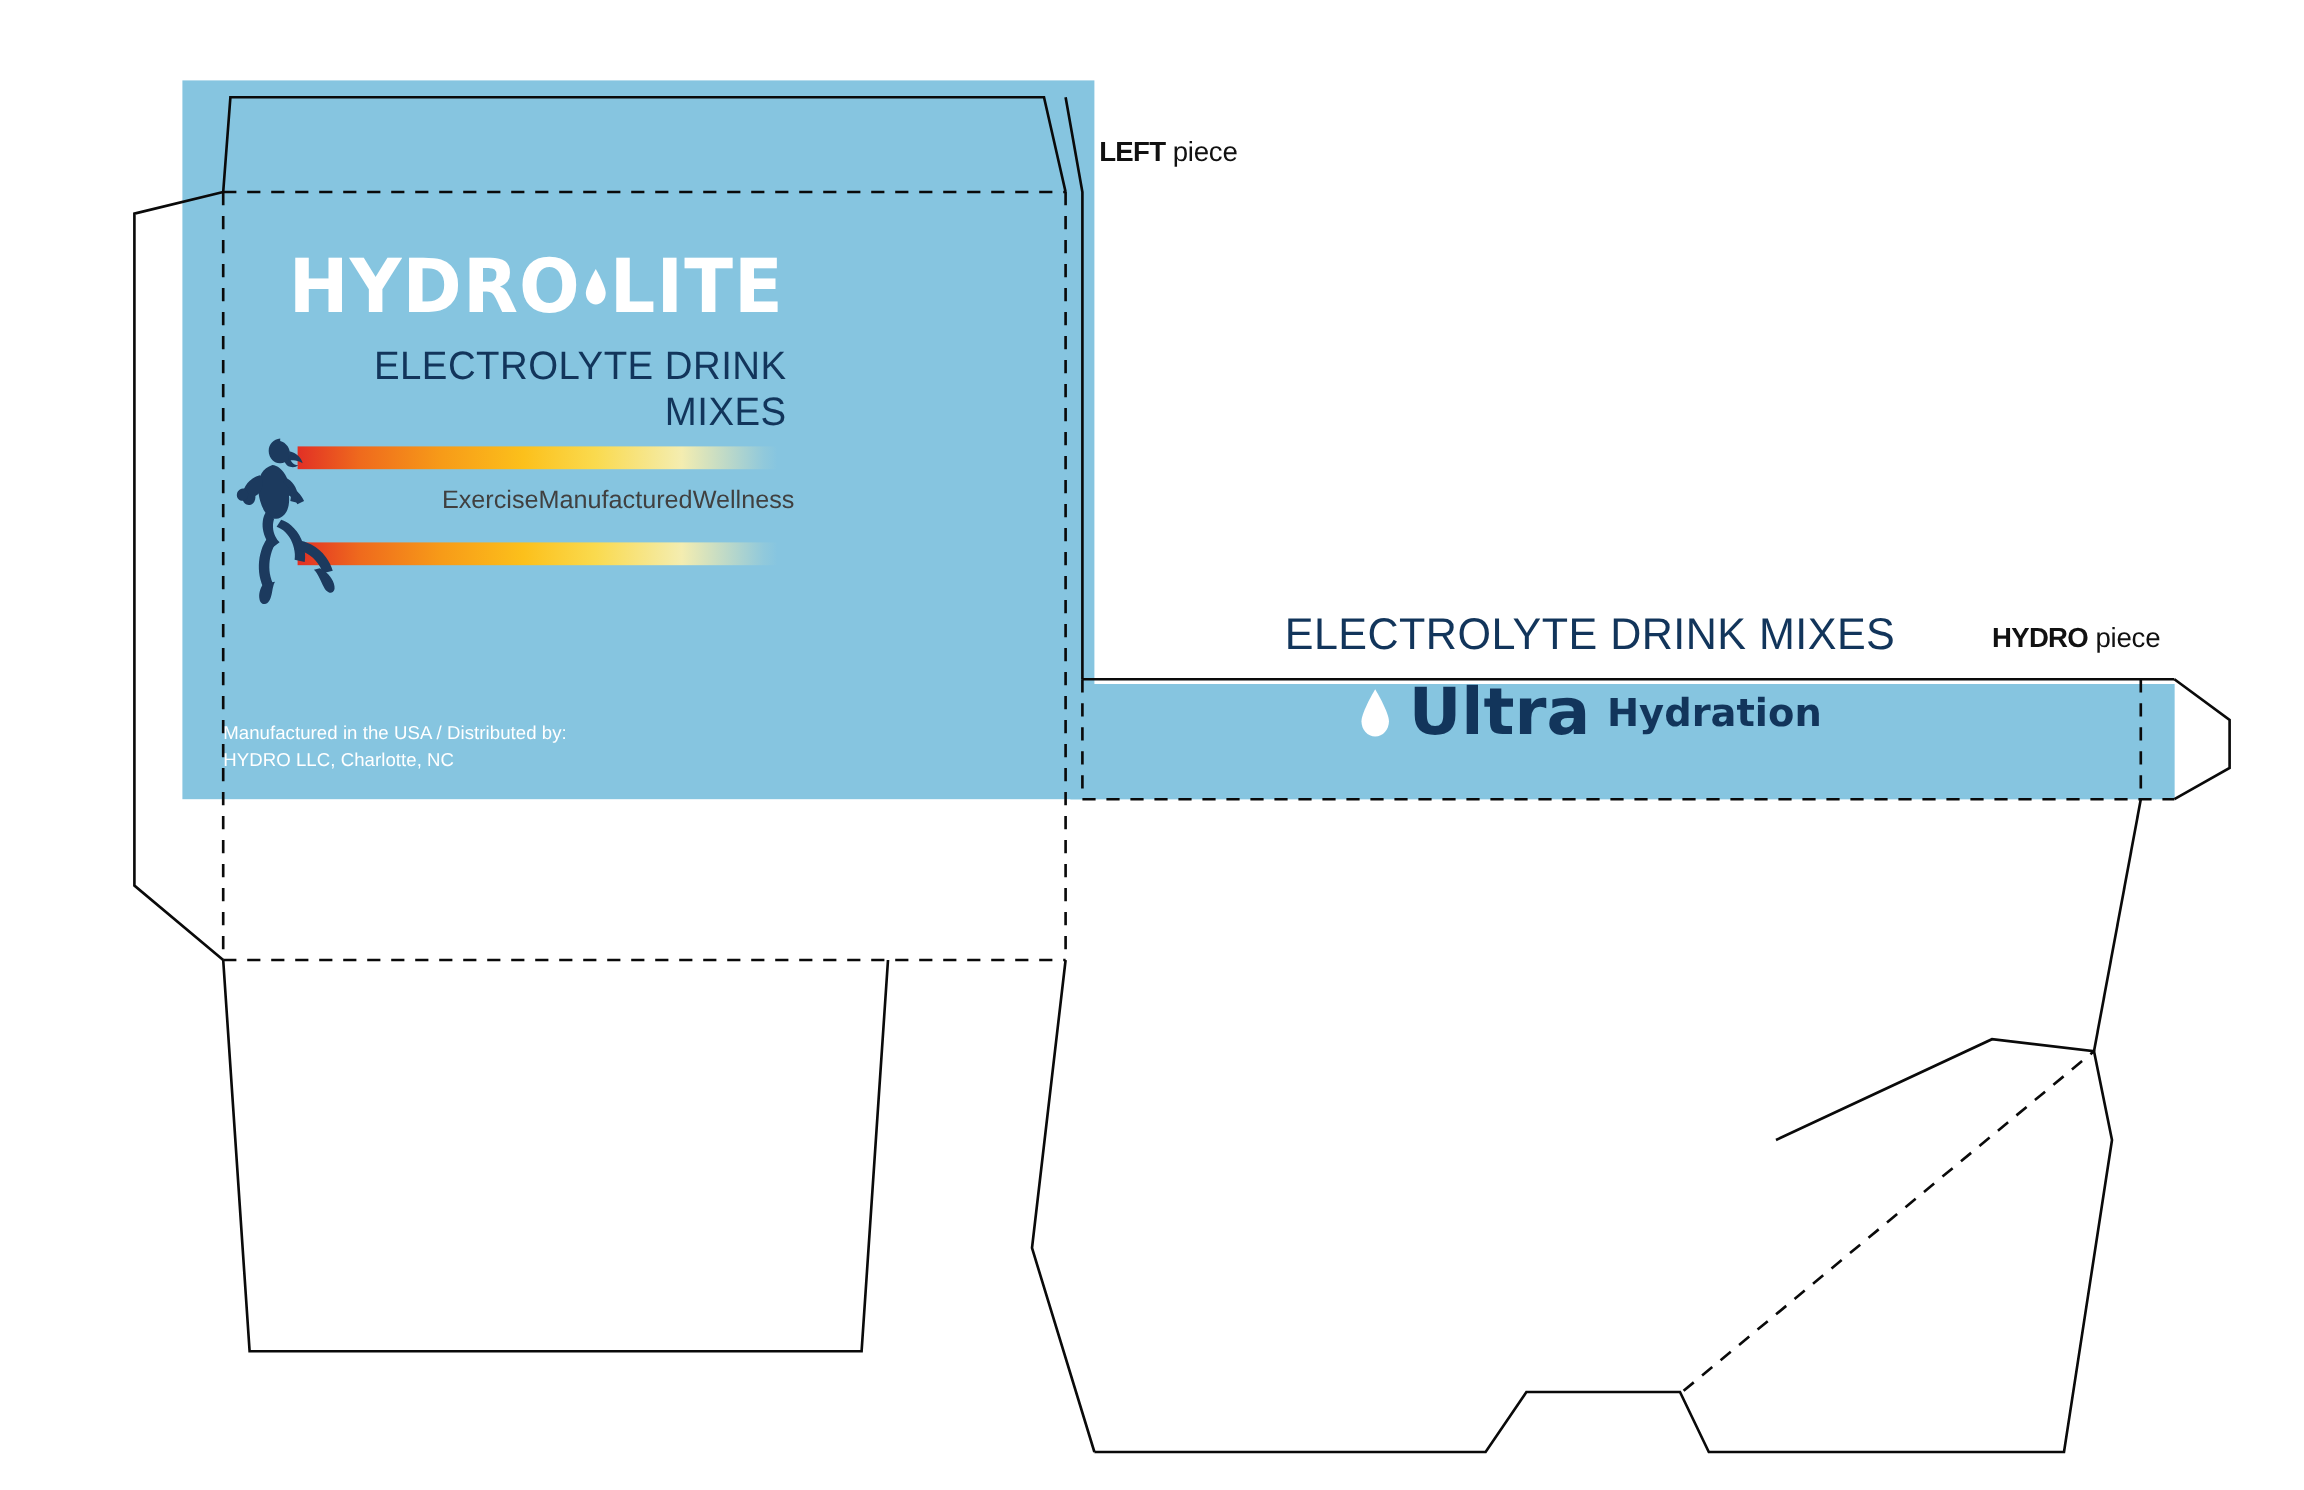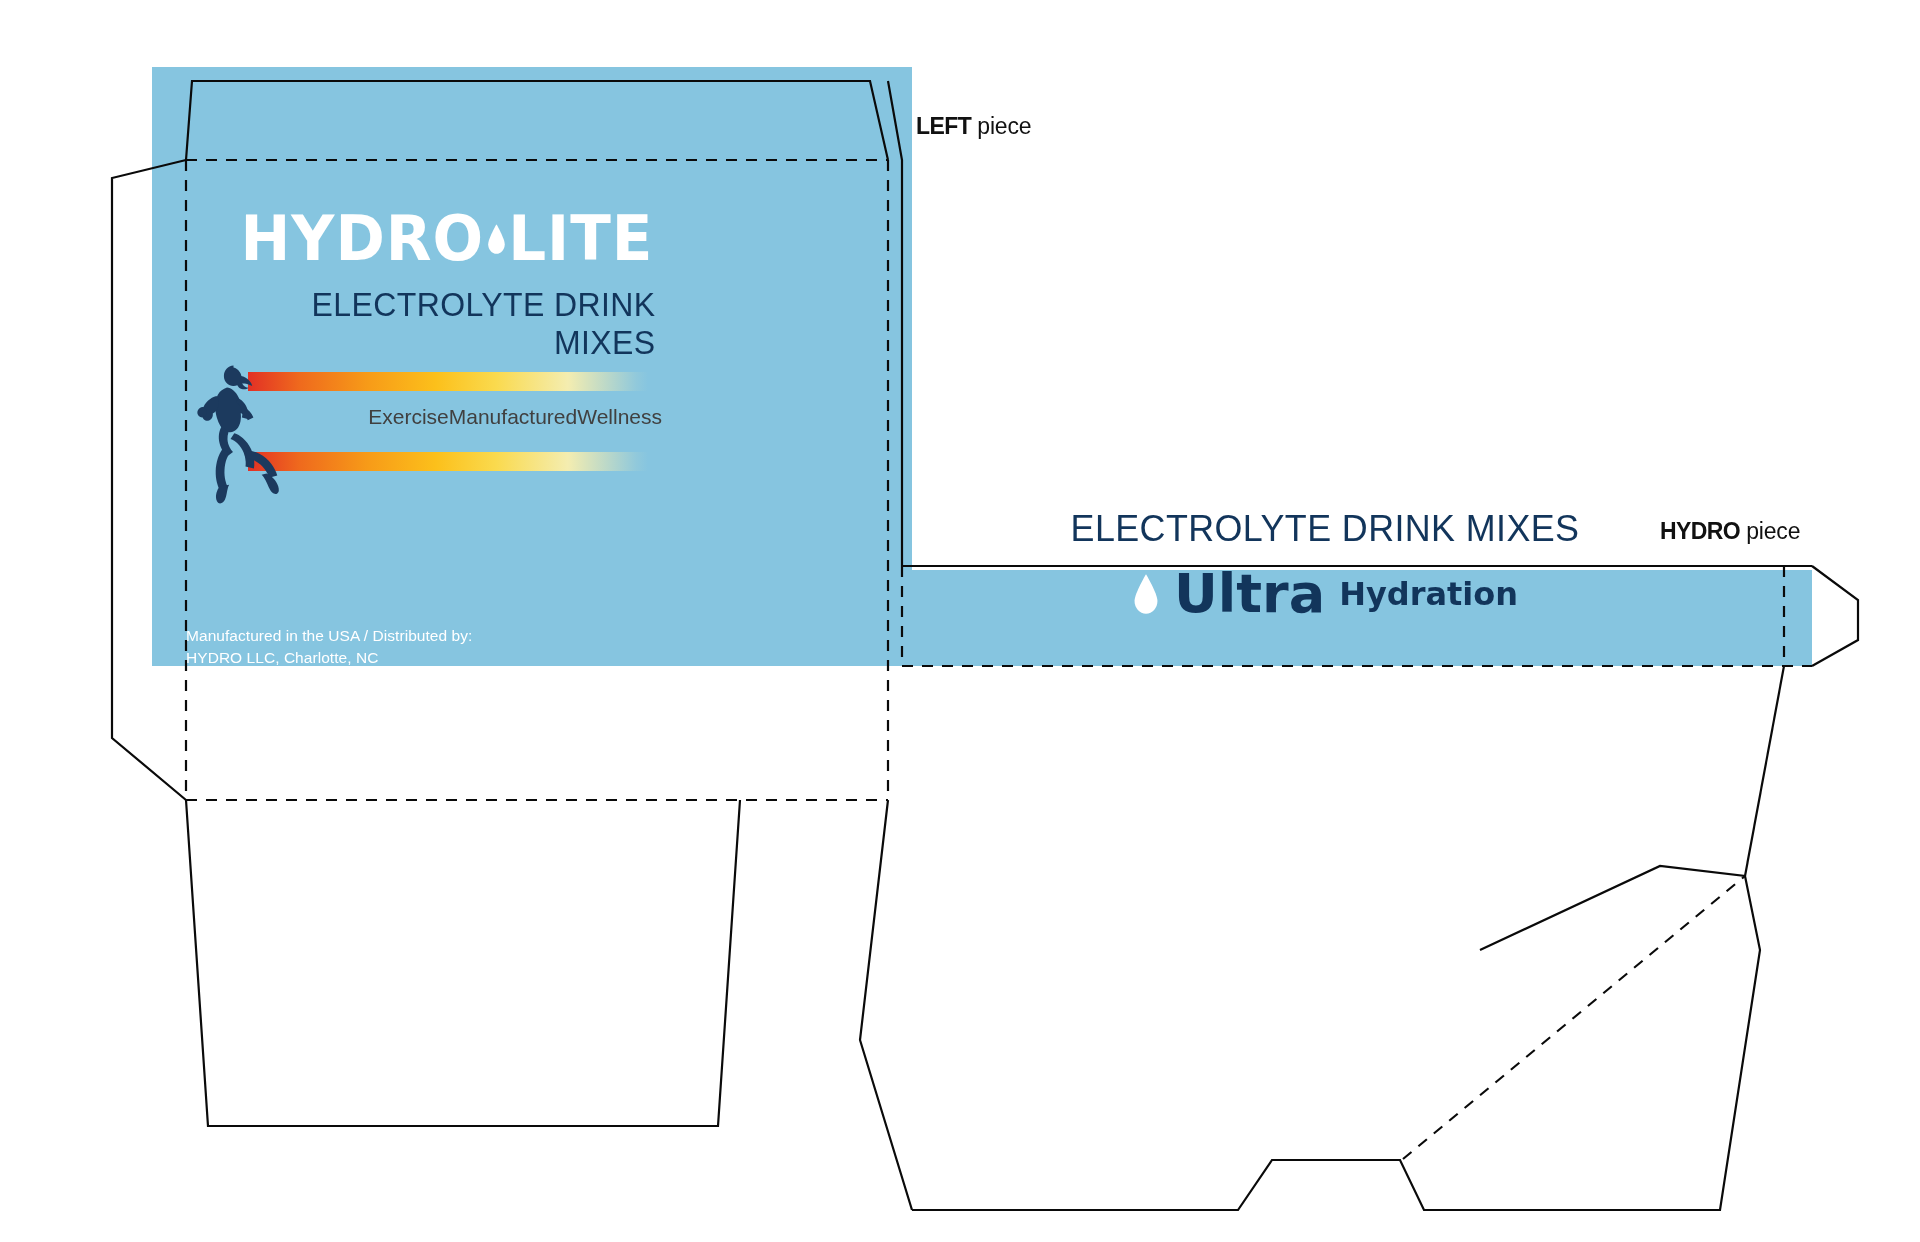--- a/index.html
+++ b/index.html
@@ -132,21 +132,21 @@
     left: 0;
     top: 0;
     width: 130px;
     height: 145px;
   }
 
   
   #legal {
     position: absolute;
     left: 186px;
-    top: 625px;
+    top: 601px;
     color: #ffffff;
     font-size: 15.5px;
     line-height: 1.45;
     font-family: "Liberation Sans", sans-serif;
     letter-spacing: 0.05px;
   }
 
   
   #frontblock {
     position: absolute;

